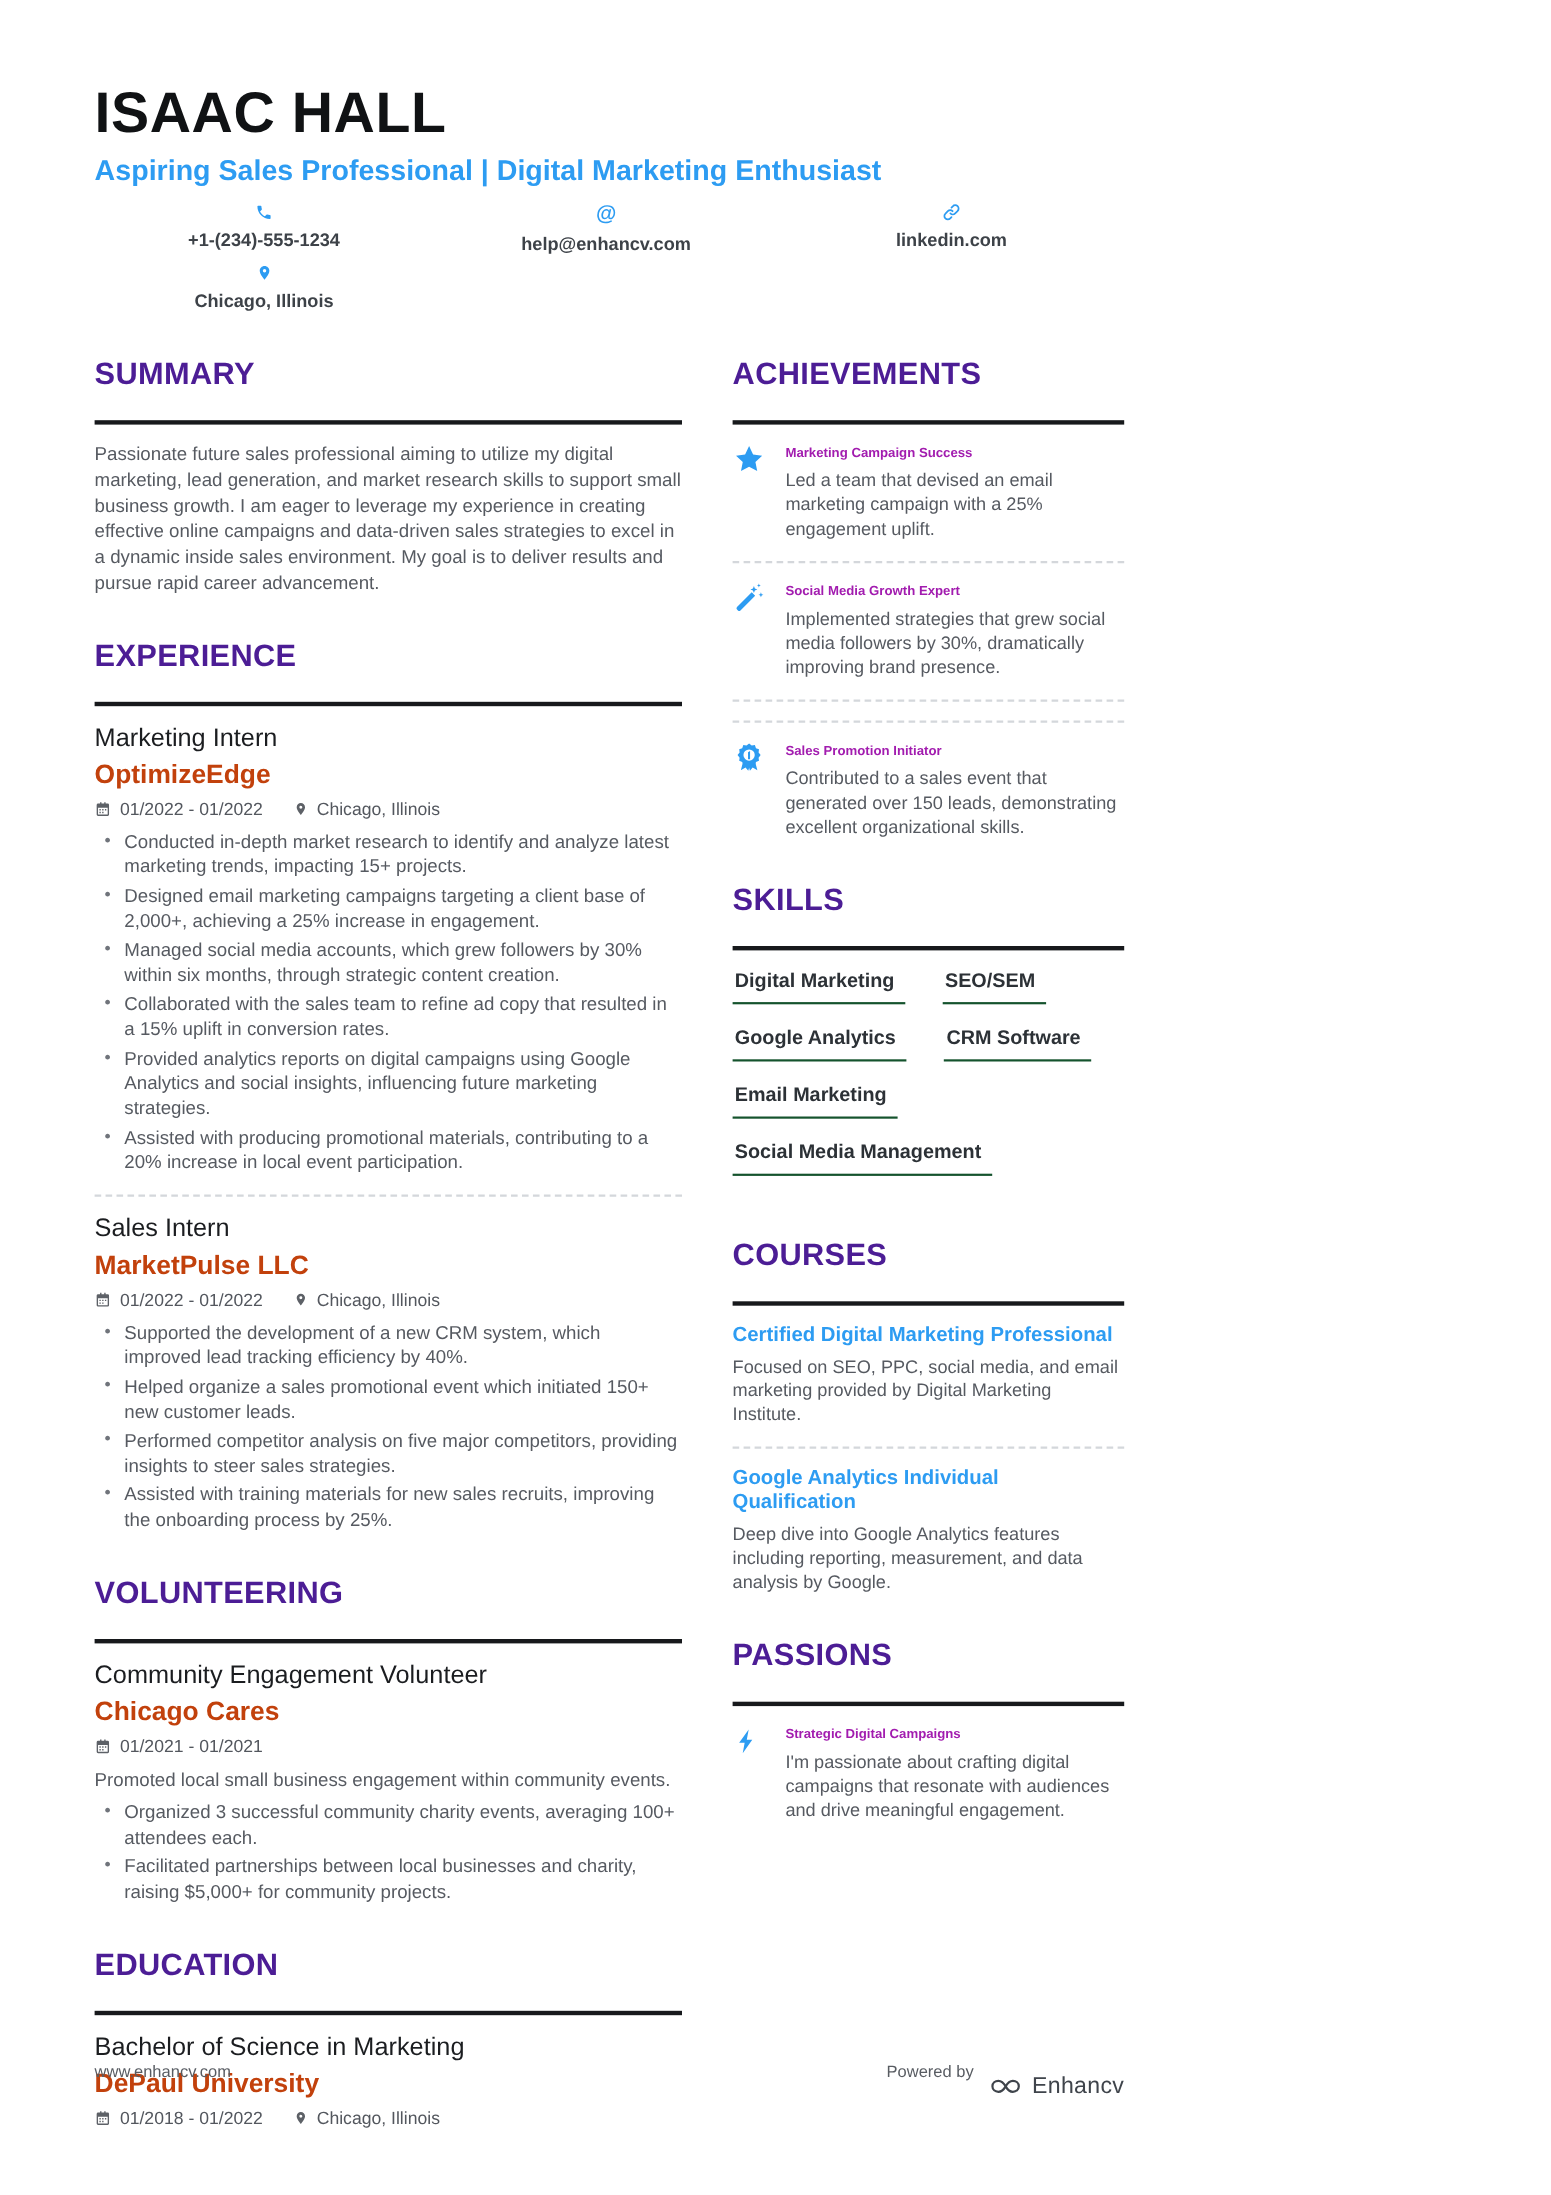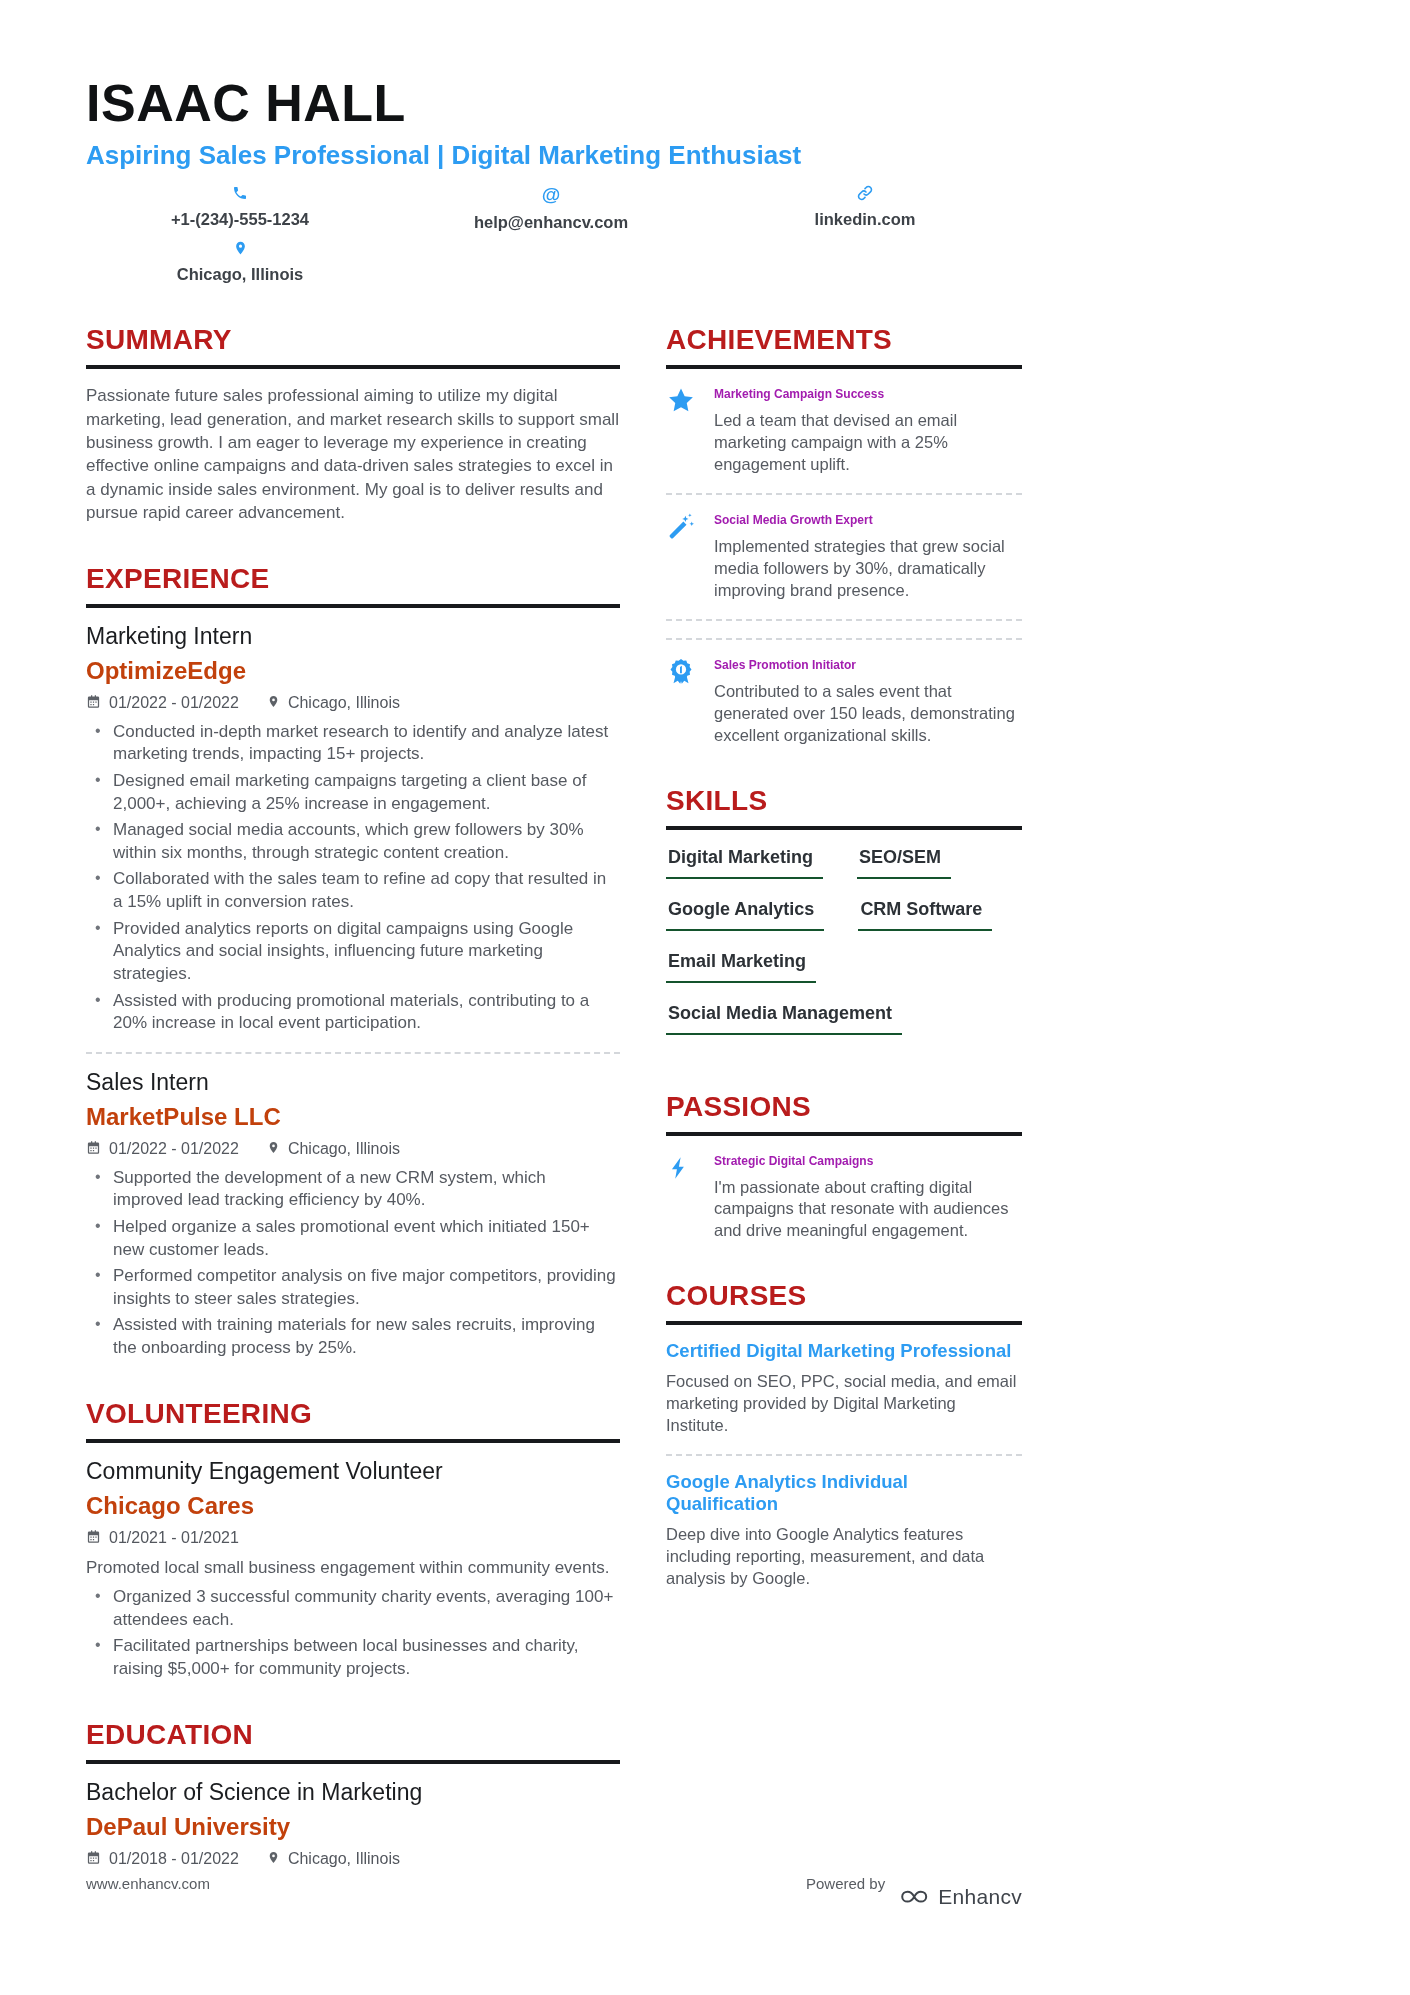--- a/index.html
+++ b/index.html
@@ -23,22 +23,22 @@
   .contact-row2 { margin-top:8px; }
 
   
   .columns { display:flex; gap:46px; margin-top:40px; }
   .col-left { width:534px; flex:none; }
   .col-right { width:356px; flex:none; }
 
   .section { margin-top:38px; }
   .section:first-child { margin-top:0; }
   .sec-head {
-    font-size:28px; font-weight:800; color:#b91c1c; margin:0 0 15px;
-    padding-bottom:9px; border-bottom:4px solid #17191c; letter-spacing:0.3px;
+    font-size:28px; font-weight:800; color:#4c1d95; margin:0 0 15px;
+    padding-bottom:26px; border-bottom:4px solid #17191c; letter-spacing:0.3px;
   }
   .body-text { font-size:17px; line-height:1.38; color:#565a61; margin:0; }
 
   
   .job-title { font-size:23px; font-weight:500; color:#1b1d20; margin:4px 0 7px; }
   .company { font-size:24px; font-weight:700; color:#c2410c; margin:0 0 9px; }
   .meta { display:flex; gap:28px; align-items:center; font-size:16px; color:#53575e; margin-bottom:9px; }
   .meta-item { display:flex; align-items:flex-start; gap:8px; }
   .meta-item .micon { color:#5d6167; display:flex; flex:none; }
   ul.bullets { margin:2px 0 0; padding:0; list-style:none; }
@@ -297,44 +297,44 @@
             <span class="skill">Digital Marketing</span>
             <span class="skill">SEO/SEM</span>
             <span class="skill">Google Analytics</span>
             <span class="skill">CRM Software</span>
             <span class="skill">Email Marketing</span>
             <span class="skill">Social Media Management</span>
           </div>
         </div>
 
         <div class="section">
+          <h2 class="sec-head">COURSES</h2>
+          <div>
+            <div class="course-title">Certified Digital Marketing Professional</div>
+            <div class="ach-text">Focused on SEO, PPC, social media, and email marketing provided by Digital Marketing Institute.</div>
+          </div>
+          <hr class="dash-divider">
+          <div>
+            <div class="course-title">Google Analytics Individual Qualification</div>
+            <div class="ach-text">Deep dive into Google Analytics features including reporting, measurement, and data analysis by Google.</div>
+          </div>
+        </div>
+
+        <div class="section">
           <h2 class="sec-head">PASSIONS</h2>
           <div class="ach">
             <span class="ach-icon">
               <svg width="26" height="30" viewBox="0 0 24 24" fill="currentColor">
                   <path d="M13.5 2L5.5 13.2h4.6L8.5 22l8-11.2h-4.6z"></path>
                 </svg>
             </span>
             <div class="ach-body">
               <div class="ach-title">Strategic Digital Campaigns</div>
               <div class="ach-text">I'm passionate about crafting digital campaigns that resonate with audiences and drive meaningful engagement.</div>
             </div>
-          </div>
-        </div>
-
-        <div class="section">
-          <h2 class="sec-head">COURSES</h2>
-          <div>
-            <div class="course-title">Certified Digital Marketing Professional</div>
-            <div class="ach-text">Focused on SEO, PPC, social media, and email marketing provided by Digital Marketing Institute.</div>
-          </div>
-          <hr class="dash-divider">
-          <div>
-            <div class="course-title">Google Analytics Individual Qualification</div>
-            <div class="ach-text">Deep dive into Google Analytics features including reporting, measurement, and data analysis by Google.</div>
           </div>
         </div>
       </div>
     </div>
   </div>
 
   <div class="footer">
     <span class="site-link">www.enhancv.com</span>
     <span class="powered">
       <span class="powered-label">Powered by</span>

